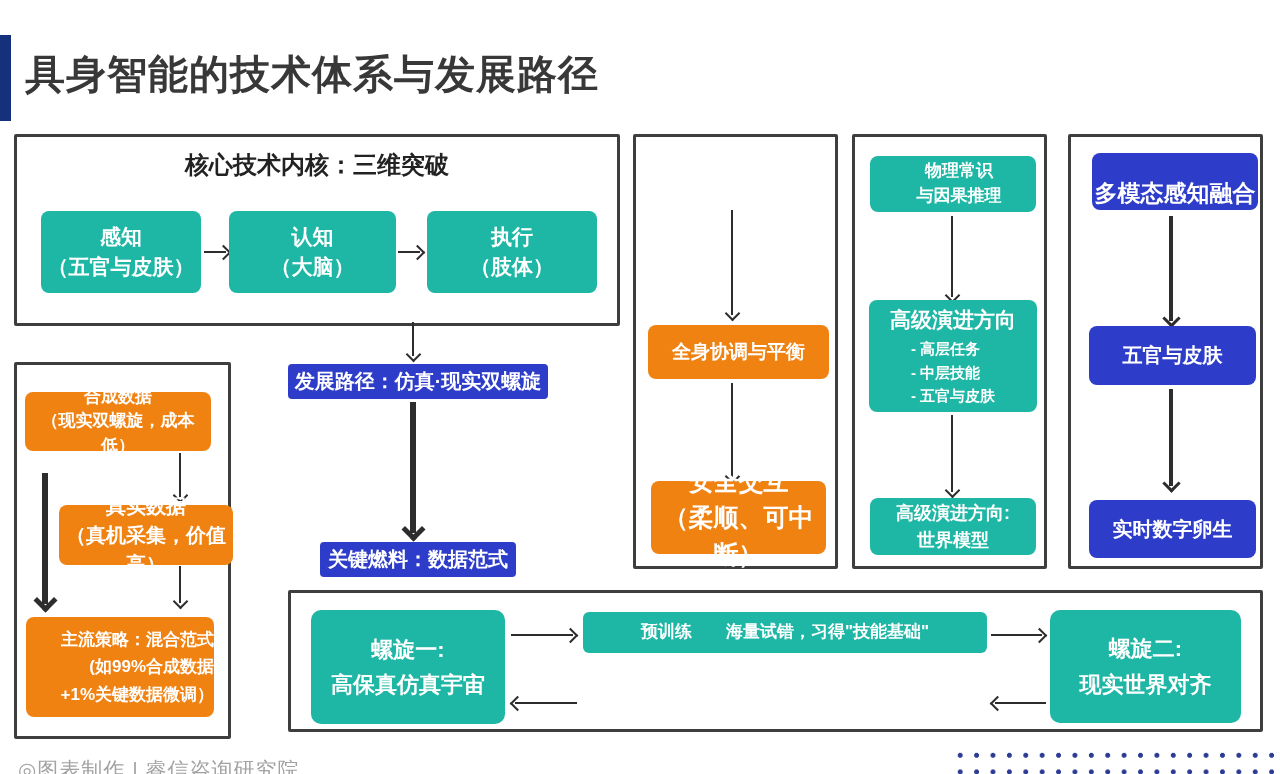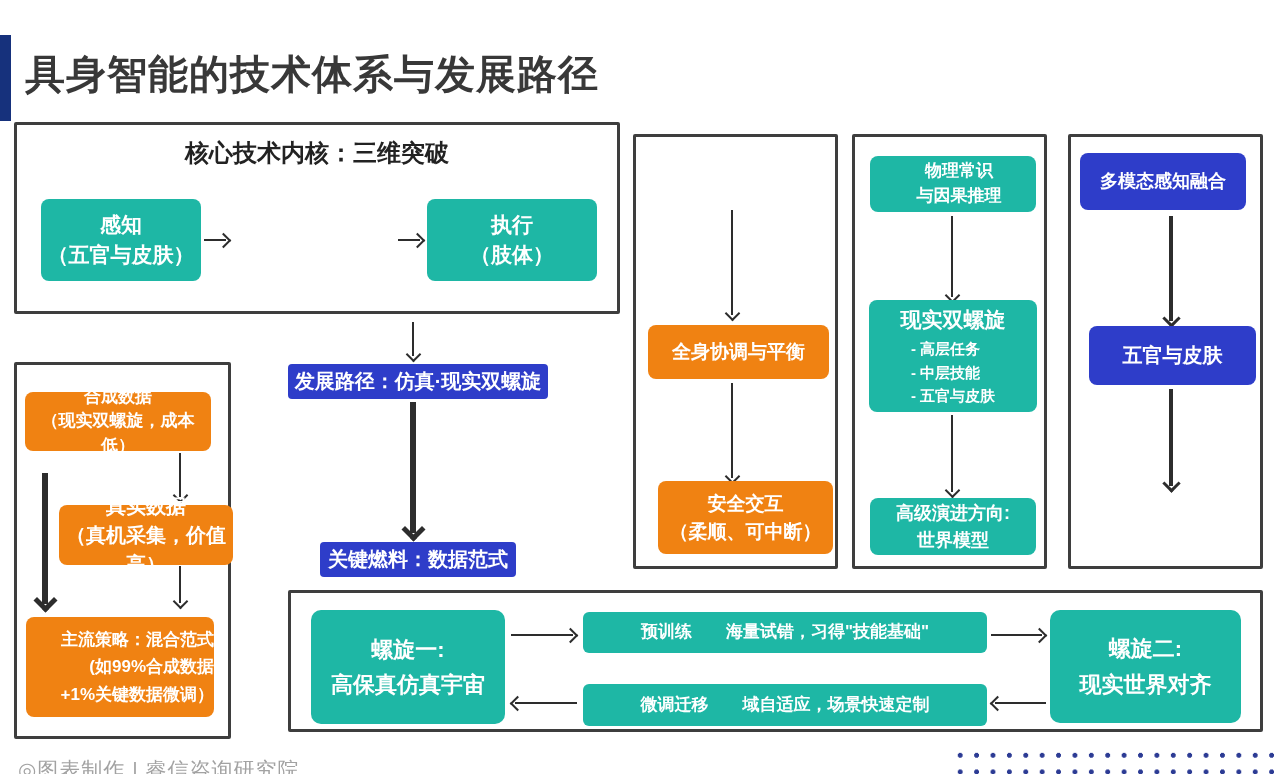--- a/index.html
+++ b/index.html
@@ -45,30 +45,34 @@
   .dots{position:absolute; background-image:radial-gradient(circle, var(--dot) 2.2px, rgba(0,0,0,0) 2.7px); background-size:16.4px 16.6px;}
 </style>
 </head>
 <body>
 
 <div class="stage">
 
   <div class="accent" style="left:0;top:4px;width:11px;height:86px;"></div>
   <h1 class="title" style="left:25px;top:16px;">具身智能的技术体系与发展路径</h1>
 
-  <section class="panel" style="left:14px;top:91px;width:606px;height:192px;">
+  <section class="panel" style="left:14px;top:103px;width:606px;height:192px;">
     <div class="panel-header">核心技术内核：三维突破</div>
     <div class="box teal" style="left:24px;top:74px;width:160px;height:82px;font-size:21px;">
       <span>感知</span>
       <span>（五官与皮肤）</span>
     </div>
     <div class="ar ar-h ar-r" style="left:187px;top:103px;width:26px;height:24px;">
         <i class="shaft"></i>
         <i class="head"></i>
       </div>
+    <div class="box teal" style="left:212px;top:74px;width:167px;height:82px;font-size:21px;">
+      <span>认知</span>
+      <span>（大脑）</span>
+    </div>
     <div class="ar ar-h ar-r" style="left:381px;top:103px;width:26px;height:24px;">
         <i class="shaft"></i>
         <i class="head"></i>
       </div>
     <div class="box teal" style="left:410px;top:74px;width:170px;height:82px;font-size:21px;">
       <span>执行</span>
       <span>（肢体）</span>
     </div>
   </section>
 
@@ -116,68 +120,71 @@
         <i class="shaft"></i>
         <i class="head"></i>
       </div>
     <div class="box orange" style="left:12px;top:188px;width:181px;height:54px;font-size:19px;">
       <span>全身协调与平衡</span>
     </div>
     <div class="ar ar-v" style="left:86px;top:246px;width:20px;height:100px;">
         <i class="shaft"></i>
         <i class="head"></i>
       </div>
-    <div class="box orange" style="left:22px;top:344px;width:175px;height:73px;font-size:19px;text-align:right;">
+    <div class="box orange" style="left:15px;top:344px;width:175px;height:73px;font-size:25px;">
       <span>安全交互</span>
       <span>（柔顺、可中断）</span>
     </div>
   </section>
 
   <section class="panel" style="left:852px;top:103px;width:195px;height:435px;">
     <div class="box teal" style="left:15px;top:19px;width:166px;height:56px;font-size:17px;padding-left:12px;">
       <span>物理常识</span>
       <span>与因果推理</span>
     </div>
     <div class="ar ar-v" style="left:87px;top:79px;width:20px;height:86px;">
         <i class="shaft"></i>
         <i class="head"></i>
       </div>
     <div class="box teal" style="left:14px;top:163px;width:168px;height:112px;font-size:21px;">
-      <span>现实双螺旋</span>
+      <span>高级演进方向</span>
       <span class="bullets">
         <span>- 高层任务</span>
         <span>- 中层技能</span>
         <span>- 五官与皮肤</span>
       </span>
     </div>
     <div class="ar ar-v" style="left:87px;top:278px;width:20px;height:82px;">
         <i class="shaft"></i>
         <i class="head"></i>
       </div>
     <div class="box teal" style="left:15px;top:361px;width:166px;height:57px;font-size:18px;">
       <span>高级演进方向:</span>
       <span>世界模型</span>
     </div>
   </section>
 
   <section class="panel" style="left:1068px;top:103px;width:195px;height:435px;">
-    <div class="box blue" style="left:9px;top:16px;width:166px;height:57px;font-size:18px;">
+    <div class="box blue" style="left:21px;top:16px;width:166px;height:57px;font-size:23px;justify-content:flex-end;">
       <span>多模态感知融合</span>
     </div>
     <div class="ar ar-v med" style="left:88px;top:79px;width:24px;height:110px;">
         <i class="shaft"></i>
         <i class="head"></i>
       </div>
     <div class="box blue" style="left:18px;top:189px;width:167px;height:59px;font-size:20px;">
       <span>五官与皮肤</span>
     </div>
     <div class="ar ar-v med" style="left:88px;top:252px;width:24px;height:102px;">
         <i class="shaft"></i>
         <i class="head"></i>
       </div>
+    <div class="box blue" style="left:18px;top:363px;width:167px;height:58px;font-size:20px;">
+      <span>实时数字卵生</span>
+    </div>
   </section>
 
   <section class="panel" style="left:288px;top:559px;width:975px;height:142px;">
     <div class="box teal" style="left:20px;top:17px;width:194px;height:114px;font-size:22px;line-height:1.6;border-radius:10px;">
       <span>螺旋一:</span>
       <span>高保真仿真宇宙</span>
     </div>
     <div class="ar ar-h ar-r" style="left:220px;top:30px;width:66px;height:24px;">
         <i class="shaft"></i>
         <i class="head"></i>
@@ -190,23 +197,20 @@
         <i class="head"></i>
       </div>
     <div class="box teal" style="left:759px;top:17px;width:191px;height:113px;font-size:22px;line-height:1.6;border-radius:10px;">
       <span>螺旋二:</span>
       <span>现实世界对齐</span>
     </div>
     <div class="ar ar-h ar-l" style="left:700px;top:98px;width:55px;height:24px;">
         <i class="shaft"></i>
         <i class="head"></i>
       </div>
-    <div class="box teal" style="left:292px;top:91px;width:404px;height:42px;font-size:17px;border-radius:6px;">
-      <span>微调迁移　　域自适应，场景快速定制</span>
-    </div>
     <div class="ar ar-h ar-l" style="left:220px;top:98px;width:66px;height:24px;">
         <i class="shaft"></i>
         <i class="head"></i>
       </div>
   </section>
 
   <div class="footer" style="left:18px;top:725px;">◎图表制作 | 睿信咨询研究院</div>
   <div class="dots" style="left:952px;top:716px;width:322px;height:50px;"></div>
 
 </div>

